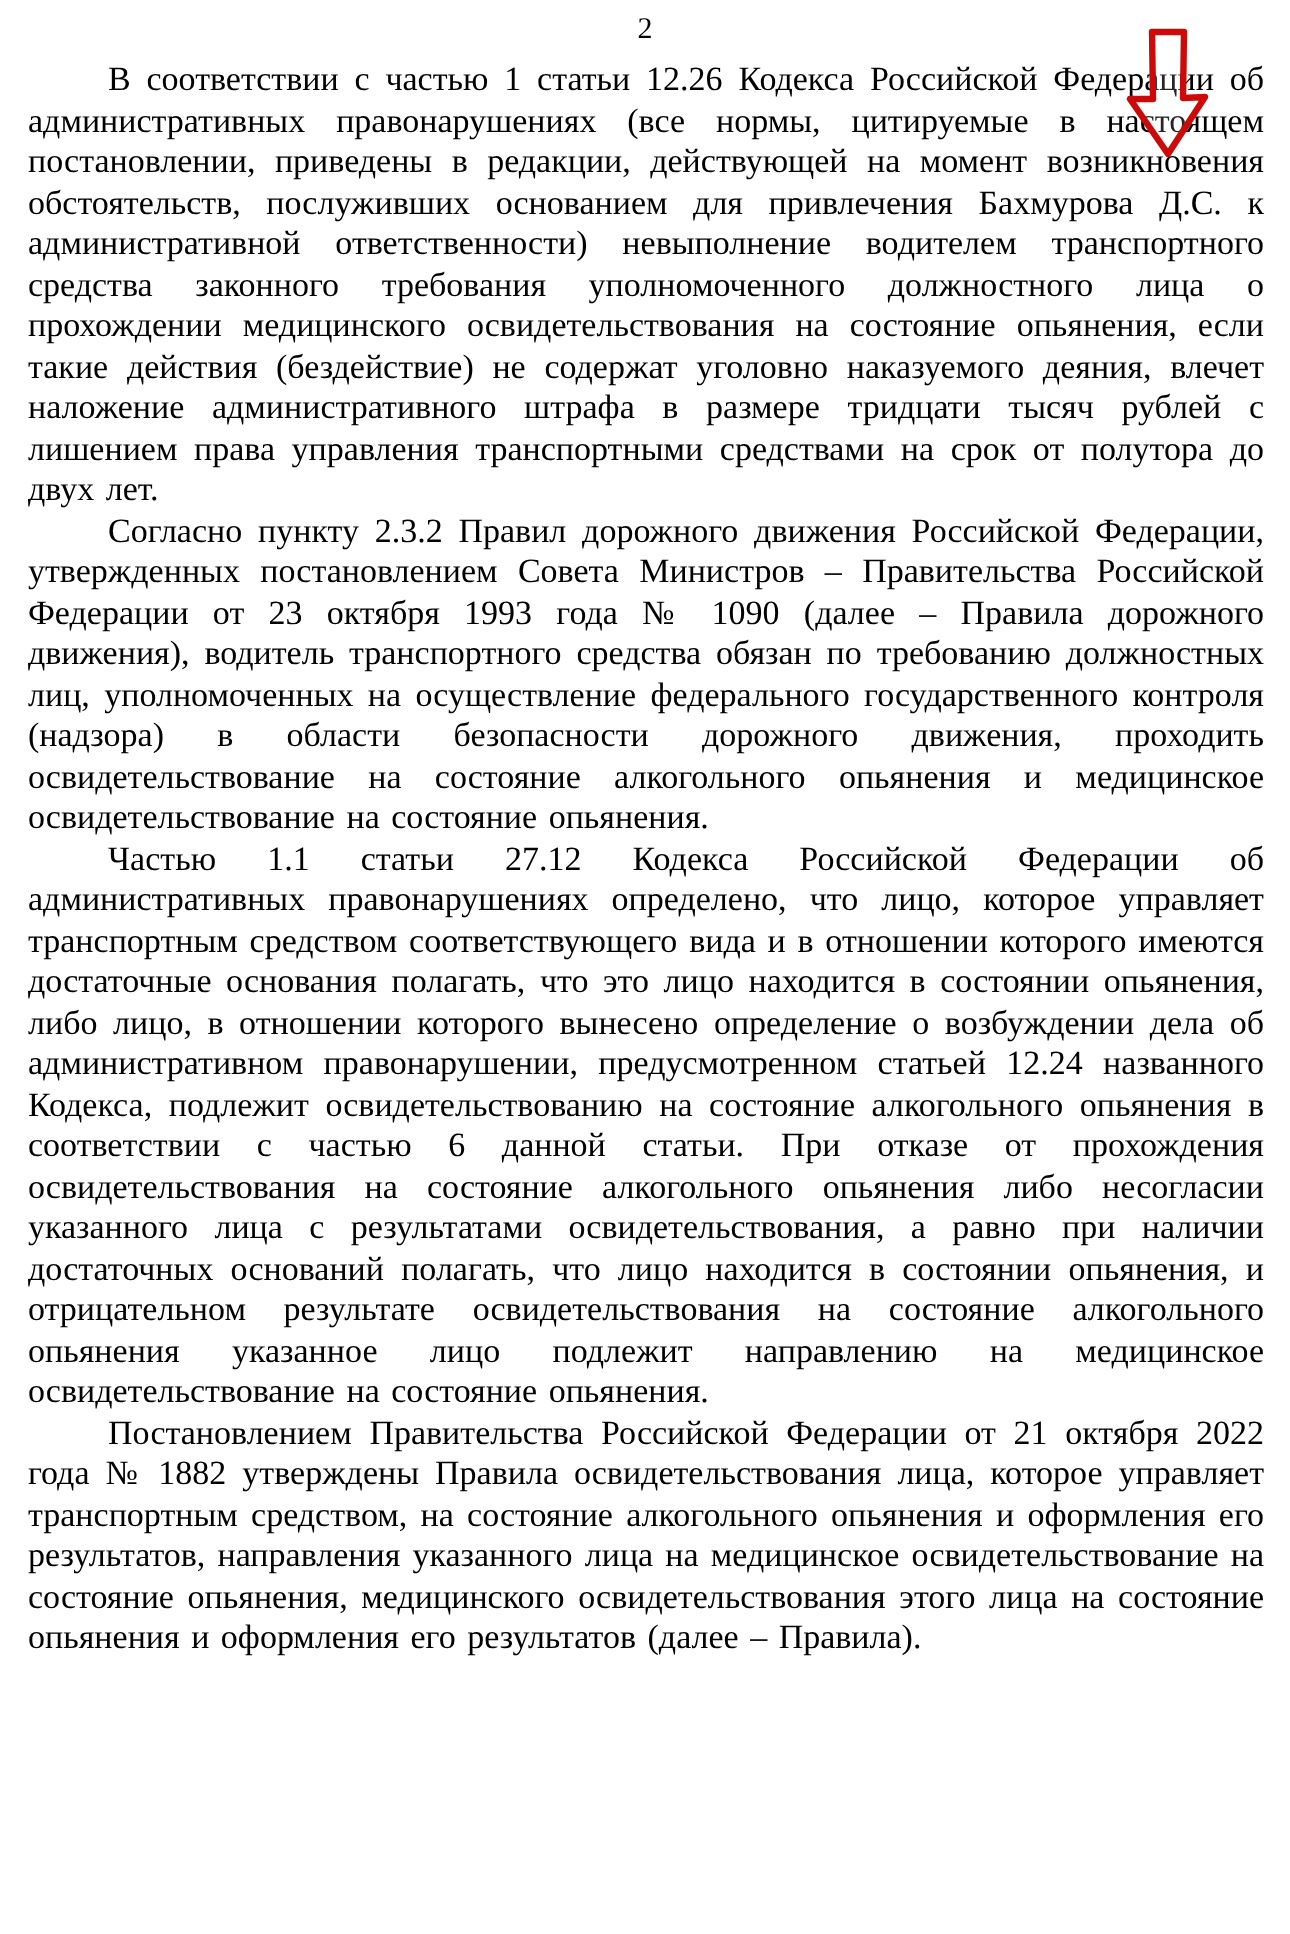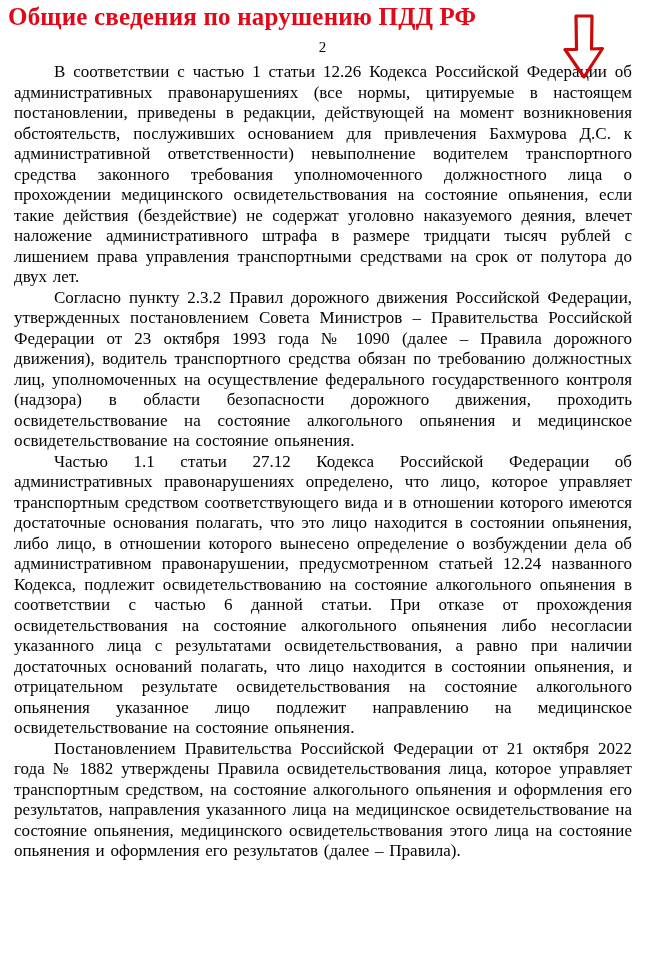--- a/index.html
+++ b/index.html
@@ -51,21 +51,20 @@
     width: 42px;
     height: 66px;
     z-index: 5;
   }
 </style>
 </head>
 <body>
 
 <div class="page">
 
-  <h1 class="doc-title">Общие сведения по нарушению ПДД РФ</h1>
 
   <svg class="arrow-annotation" viewBox="0 0 42 66" xmlns="http://www.w3.org/2000/svg">
     <path d="M 13 2 L 29 2 L 28.5 35 L 39.5 34.5 L 21 63 L 2 35.5 L 13.5 35.5 Z" fill="#ffffff" fill-opacity="0.15" stroke-width="3.2" stroke-linejoin="round" stroke="#cc0a0a"></path>
   </svg>
 
   <div class="page-number">2</div>
 
   <div class="body-text">
     <p>В соответствии с частью 1 статьи 12.26 Кодекса Российской Федерации об административных правонарушениях (все нормы, цитируемые в настоящем постановлении, приведены в редакции, действующей на момент возникновения обстоятельств, послуживших основанием для привлечения Бахмурова Д.С. к административной ответственности) невыполнение водителем транспортного средства законного требования уполномоченного должностного лица о прохождении медицинского освидетельствования на состояние опьянения, если такие действия (бездействие) не содержат уголовно наказуемого деяния, влечет наложение административного штрафа в размере тридцати тысяч рублей с лишением права управления транспортными средствами на срок от полутора до двух лет.</p>
     <p>Согласно пункту 2.3.2 Правил дорожного движения Российской Федерации, утвержденных постановлением Совета Министров – Правительства Российской Федерации от 23 октября 1993 года № 1090 (далее – Правила дорожного движения), водитель транспортного средства обязан по требованию должностных лиц, уполномоченных на осуществление федерального государственного контроля (надзора) в области безопасности дорожного движения, проходить освидетельствование на состояние алкогольного опьянения и медицинское освидетельствование на состояние опьянения.</p>

